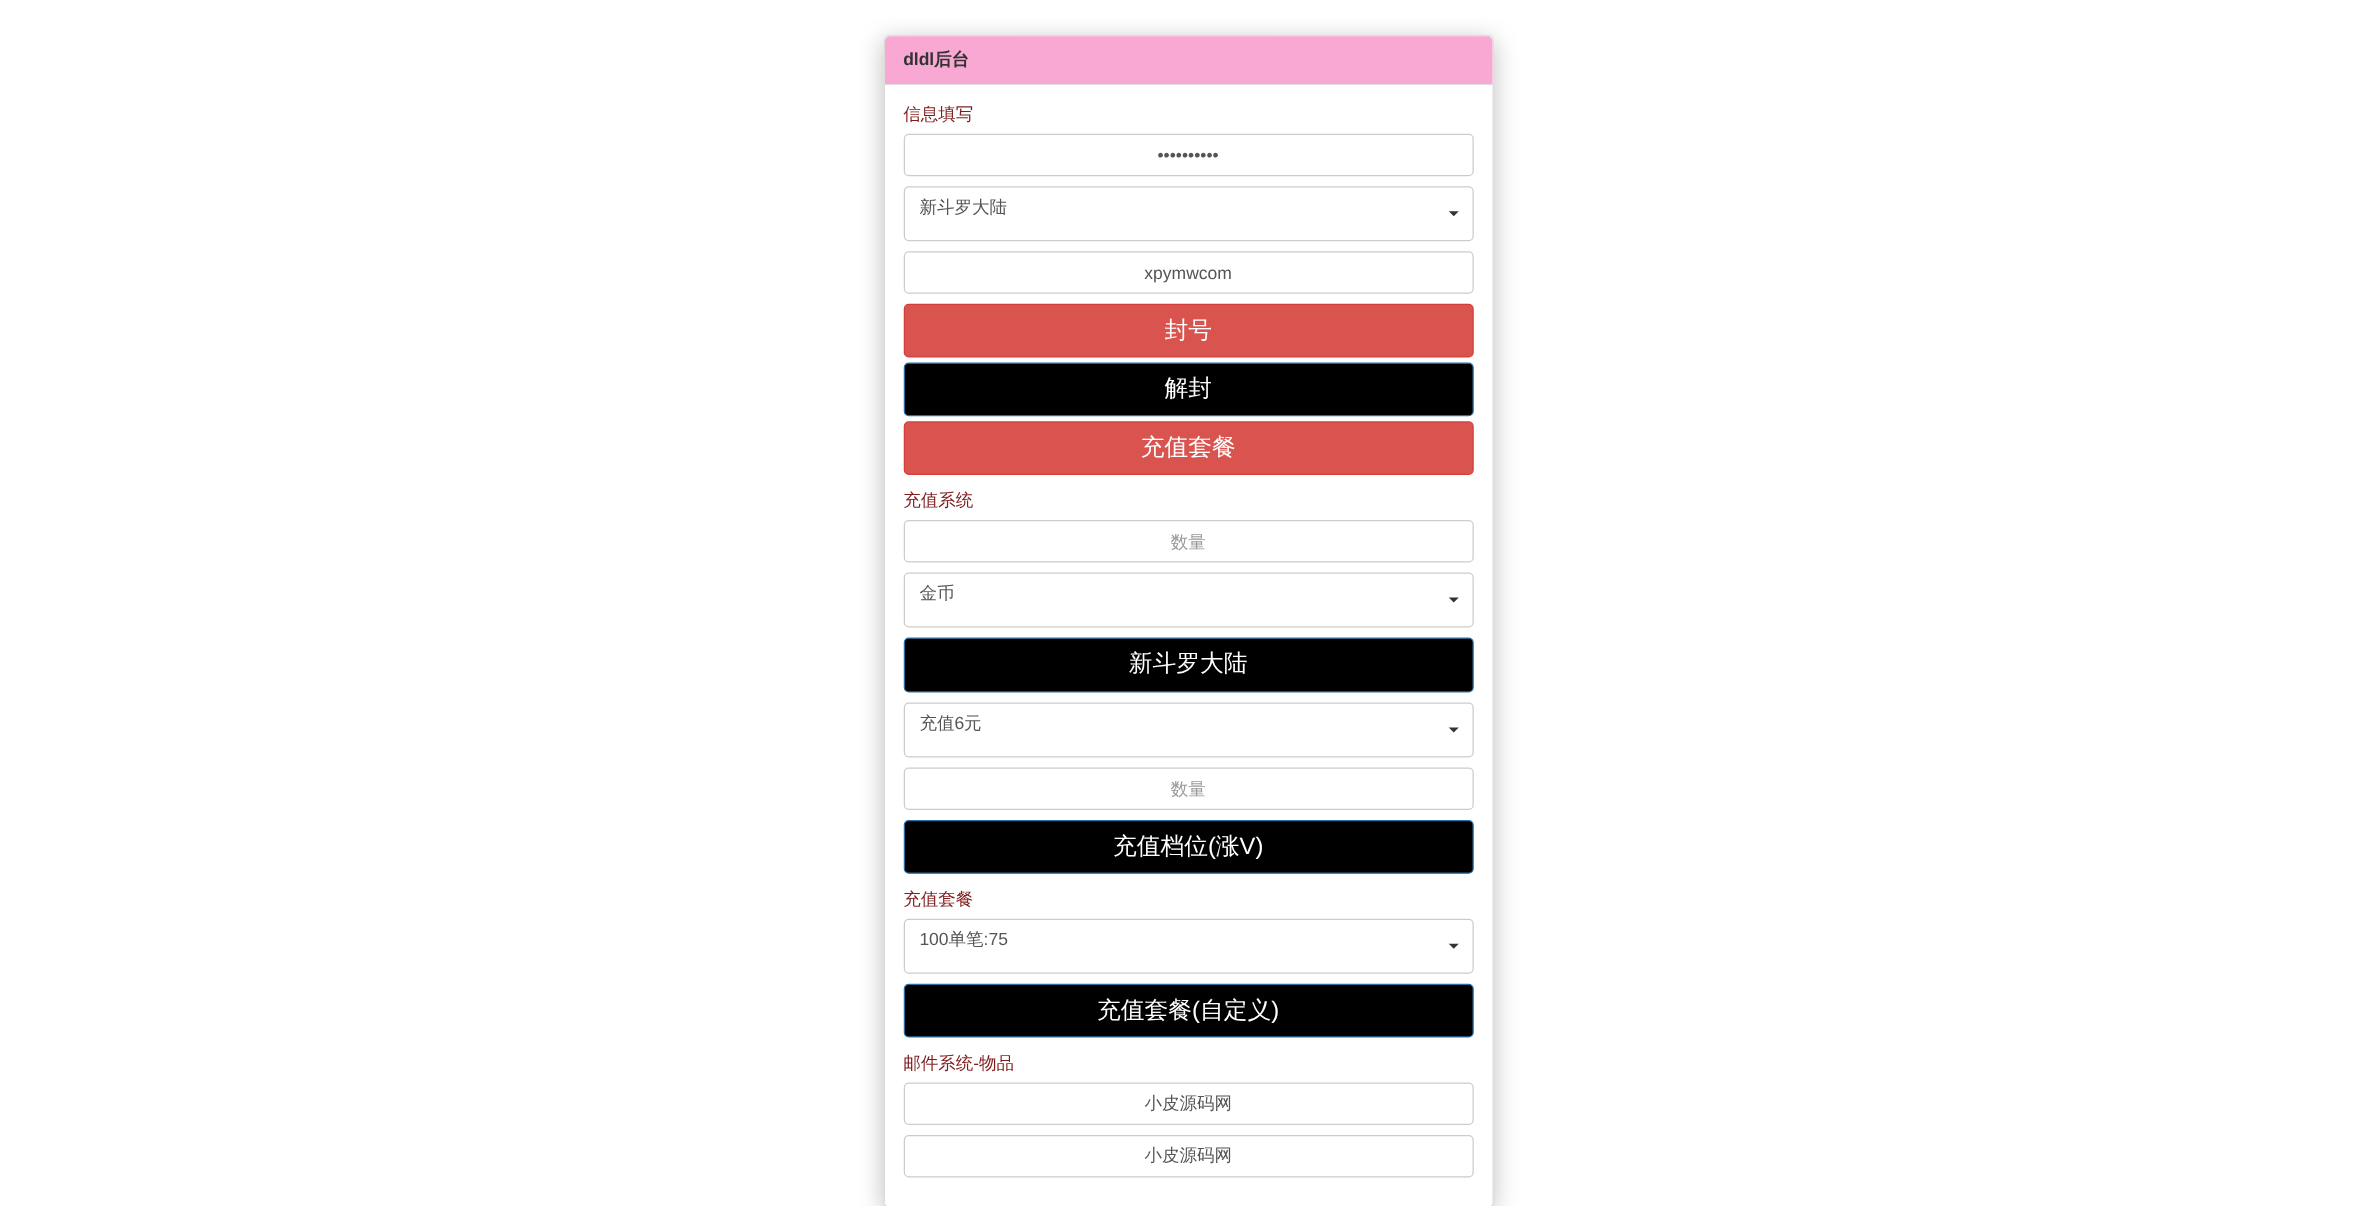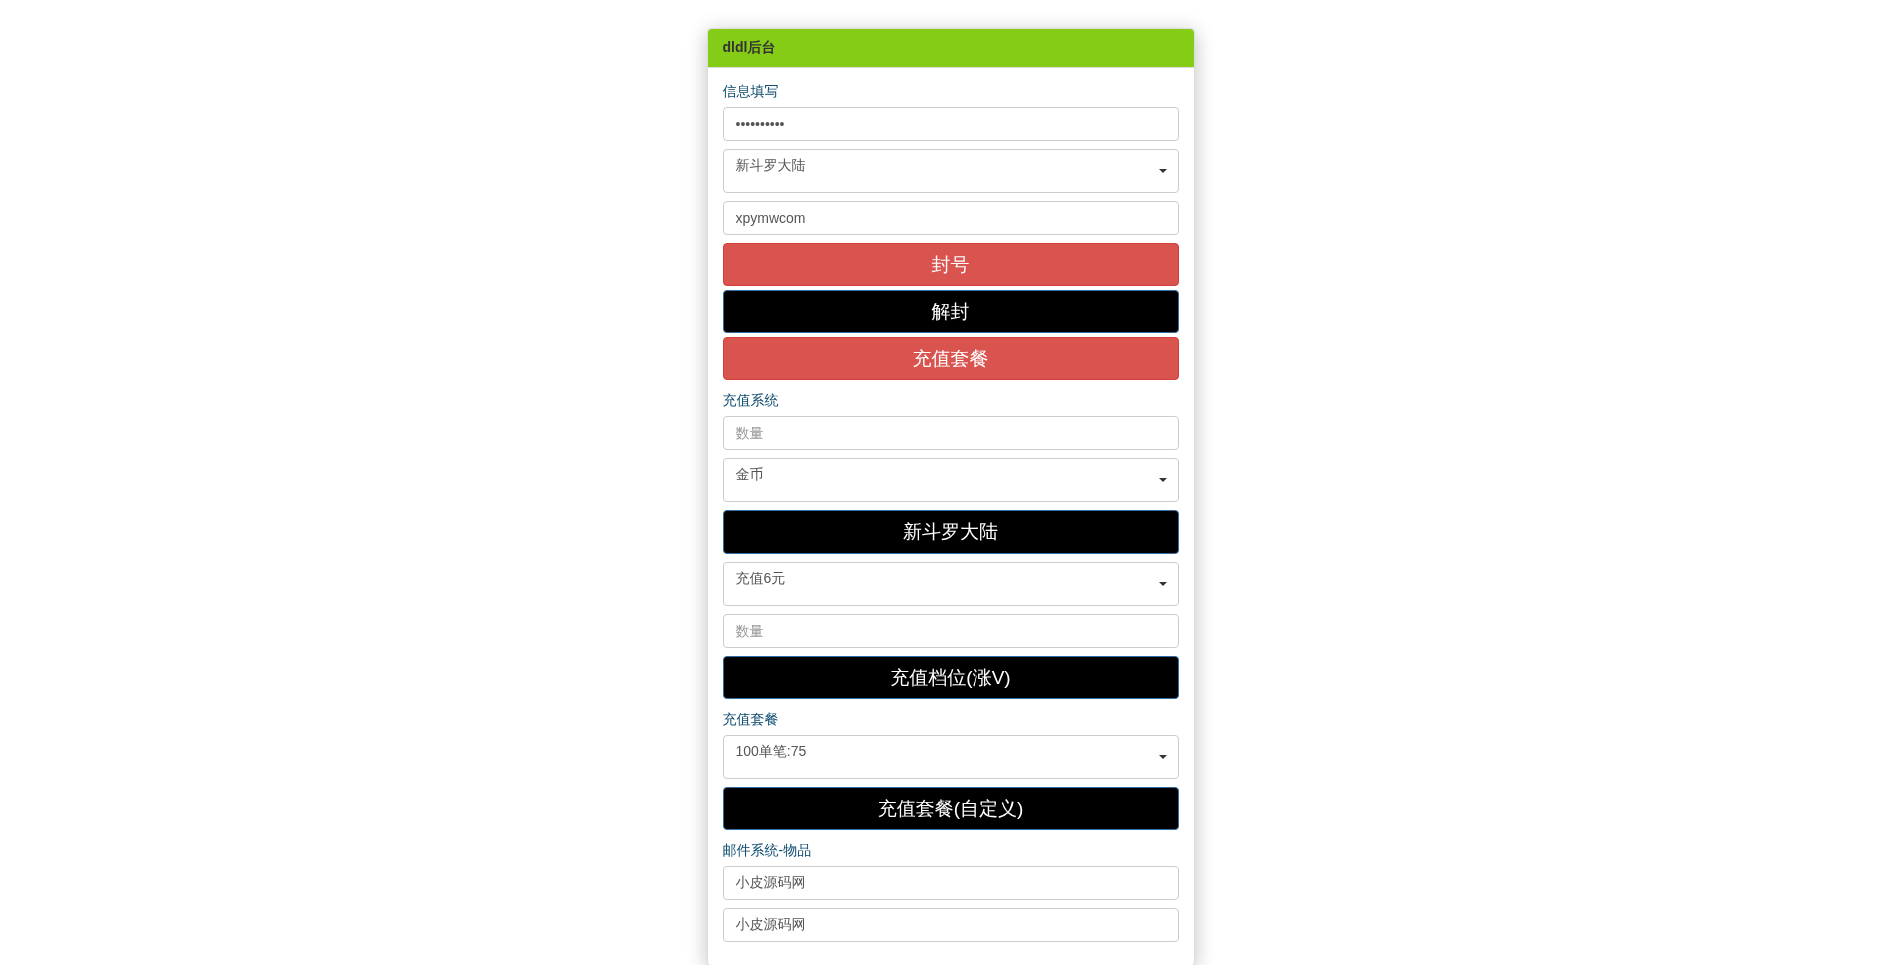--- a/index.html
+++ b/index.html
@@ -15,52 +15,53 @@
 }
 .panel {
   width: 488px;
   margin: 28px auto 0 auto;
   background: #fff;
   border: 1px solid #ddd;
   border-radius: 4px;
   box-shadow: 0 4px 20px rgba(0,0,0,0.25);
 }
 .panel-heading {
-  background: #84cc16;
+  background: #f9a8d4;
   border-bottom: 1px solid #ddd;
   padding: 10px 15px;
   font-weight: bold;
   color: #333;
   border-top-left-radius: 4px;
   border-top-right-radius: 4px;
 }
 .panel-body {
   padding: 15px;
 }
 .section-label {
   display: block;
   margin-bottom: 6px;
   margin-top: 12px;
-  color: #0c4a6e;
+  color: #7f1d1d;
 }
 .section-label.first {
   margin-top: 0;
 }
 .form-control {
   display: block;
   width: 100%;
   height: 34px;
   padding: 6px 12px;
   font-size: 14px;
   line-height: 1.42857;
   color: #555;
   background: #fff;
   border: 1px solid #ccc;
   border-radius: 4px;
   margin-bottom: 8px;
+  text-align: center;
 }
 .form-control::placeholder {
   color: #999;
 }
 .select-wrap {
   position: relative;
   margin-bottom: 8px;
 }
 .select-control {
   display: block;

